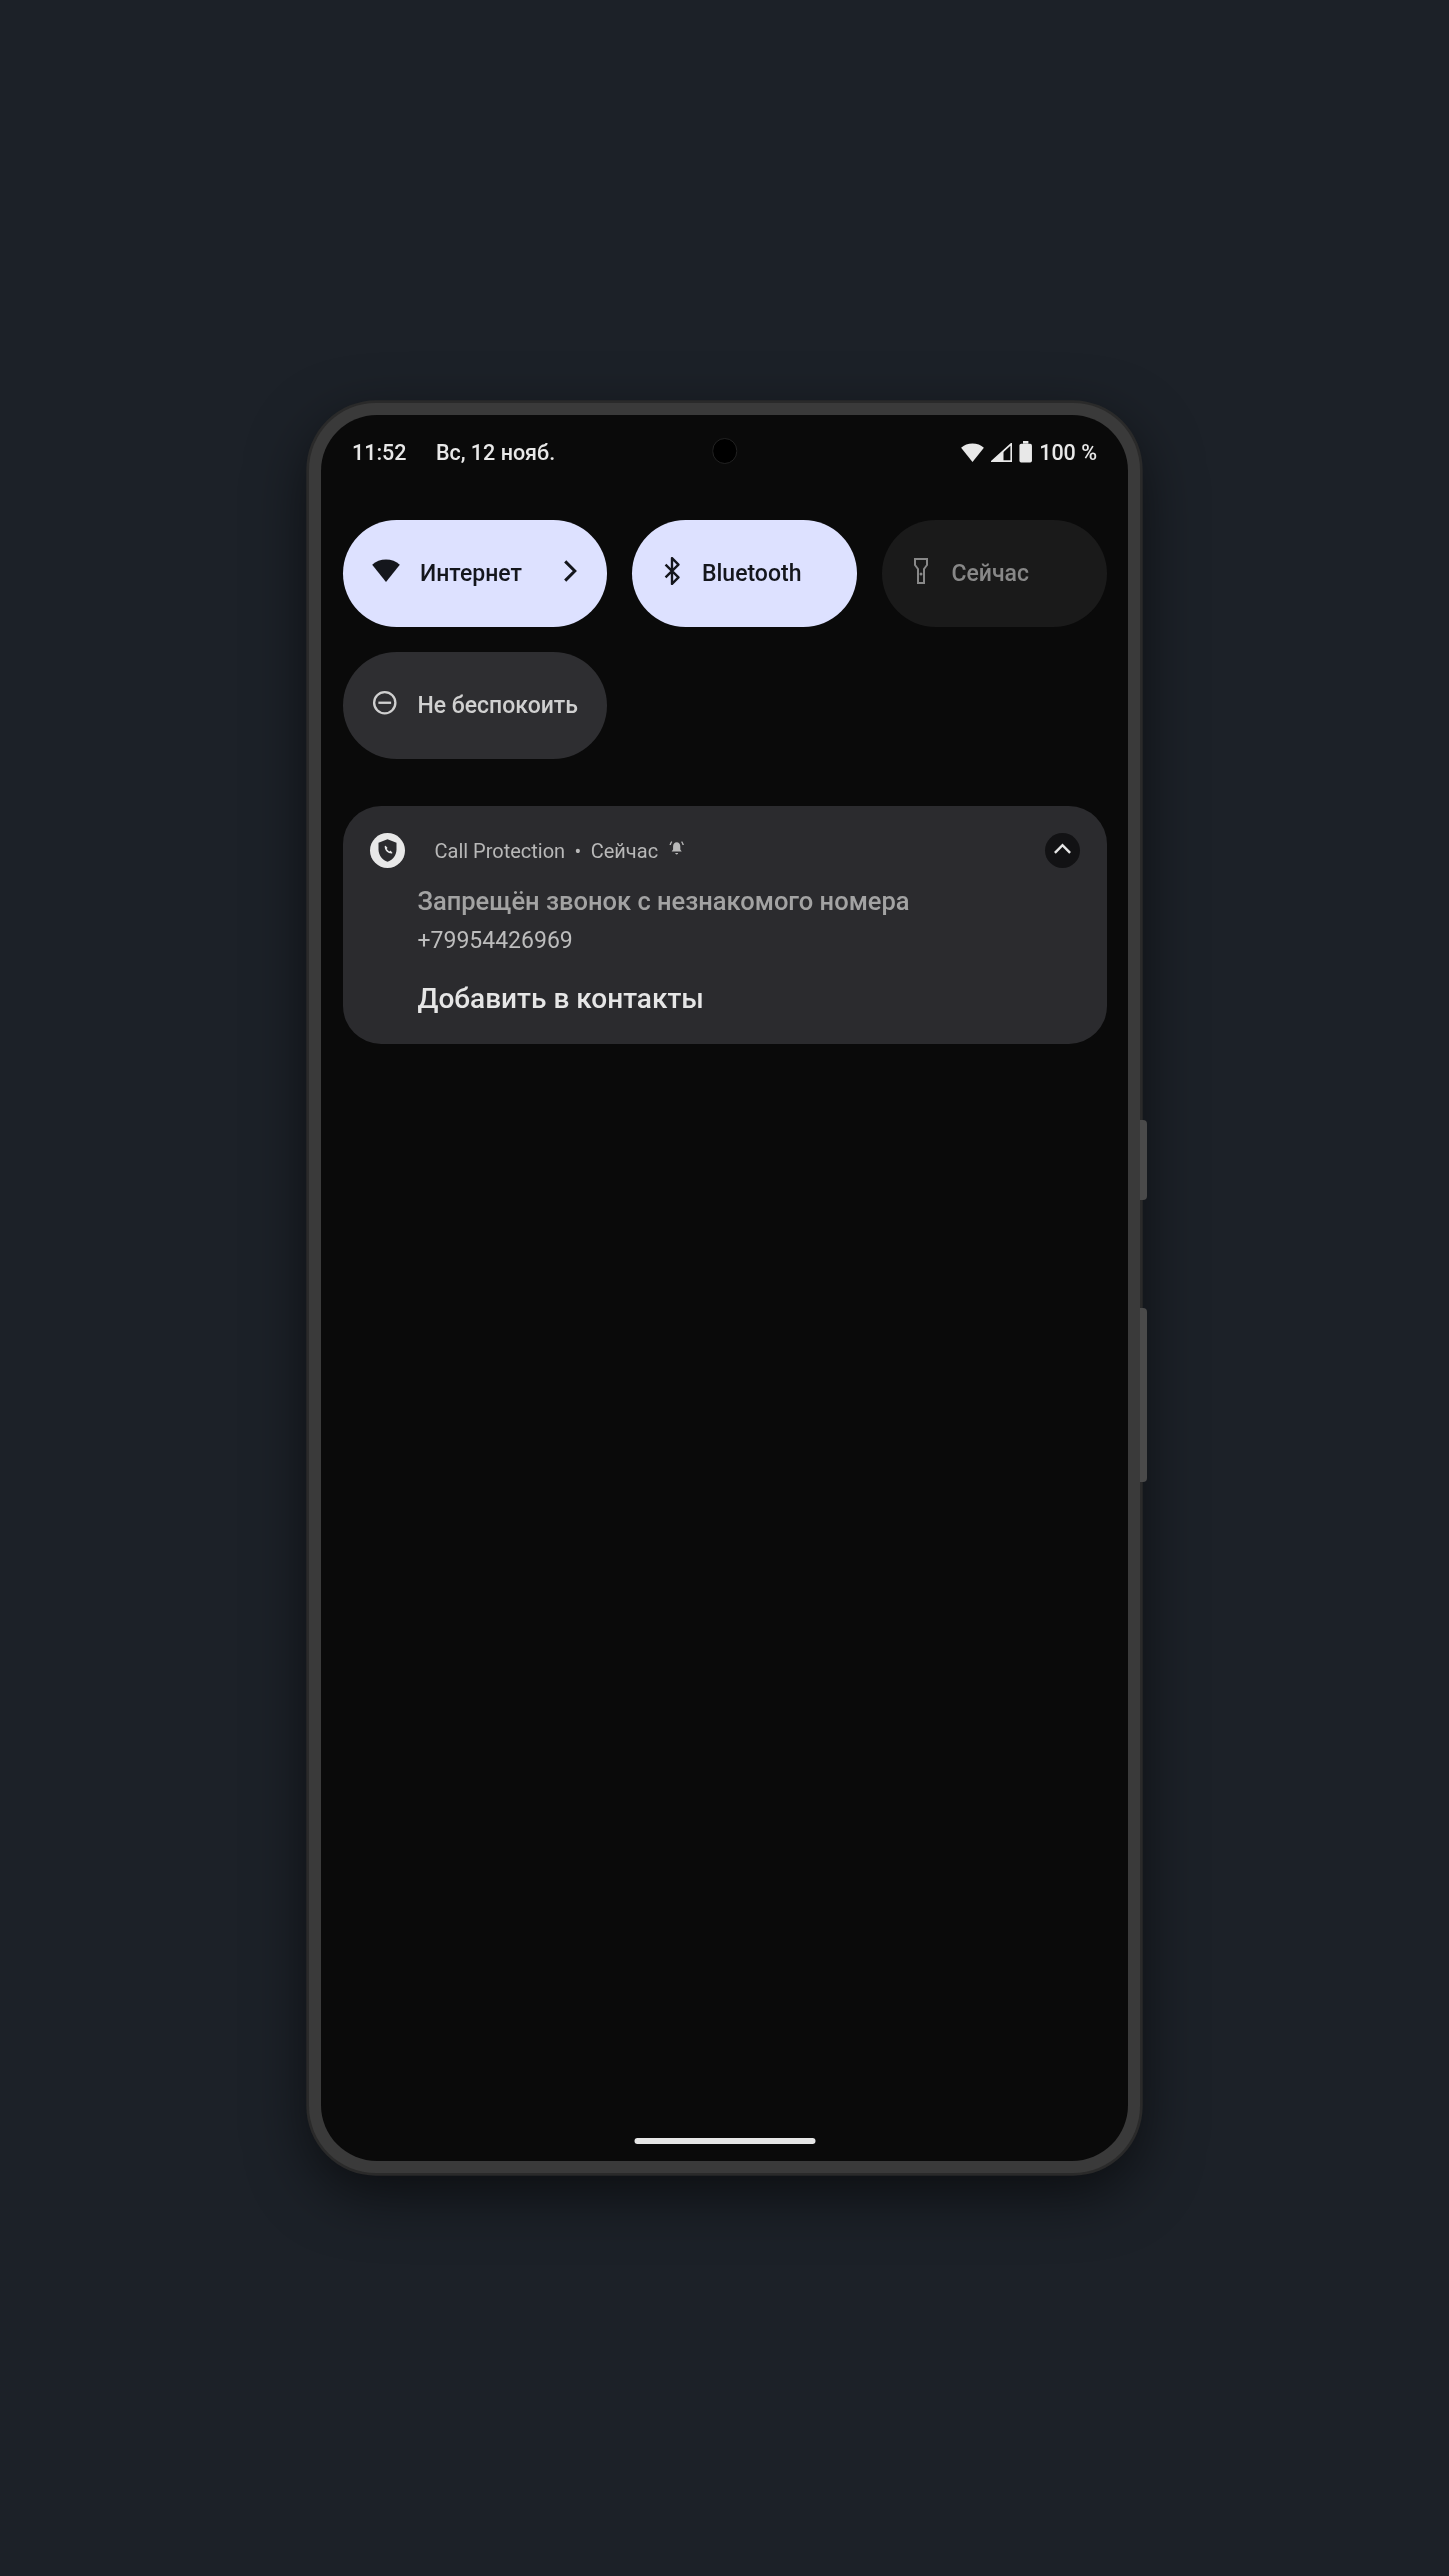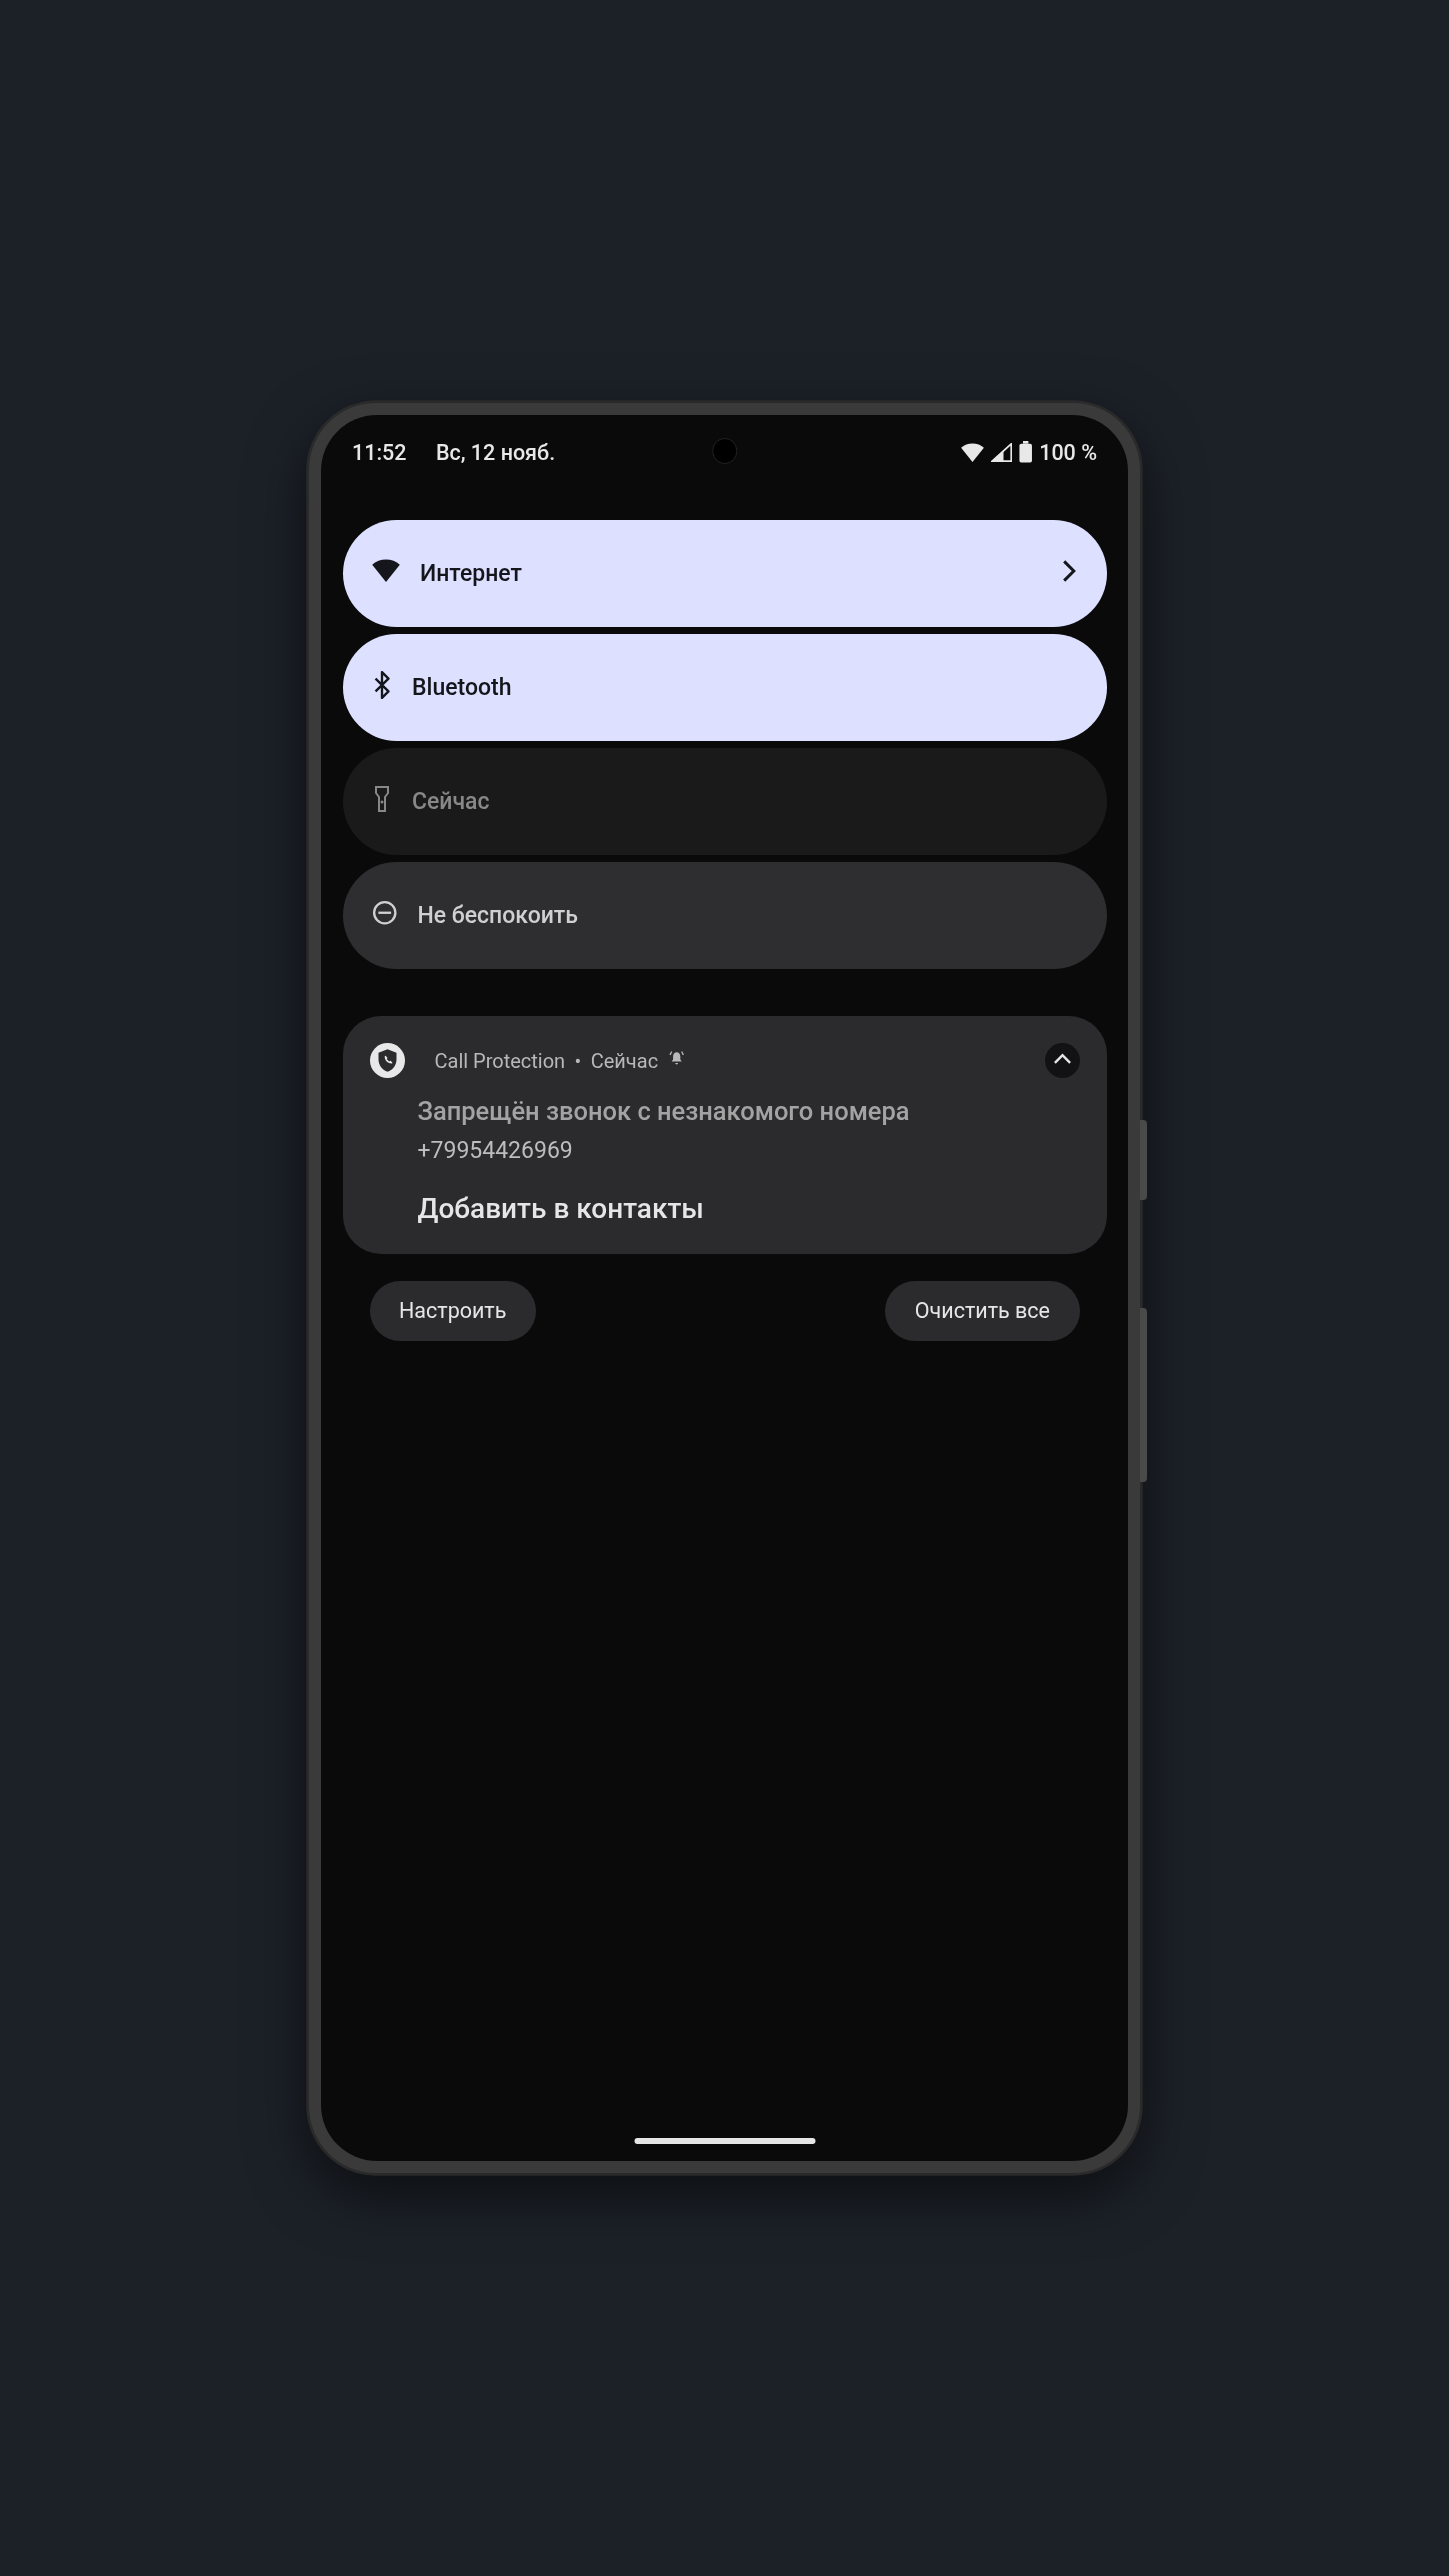--- a/index.html
+++ b/index.html
@@ -62,22 +62,22 @@
     font-size: 21.5px;
     font-weight: 500;
   }
   .status-left { display: flex; align-items: center; gap: 12px; }
   .status-right { display: flex; align-items: center; gap: 6.7px; }
   .status-right svg { display: block; }
 
   .qs-panel {
     padding: 31px 21.5px 47px;
     display: grid;
-    grid-template-columns: 1fr;
-    gap: 7px;
+    grid-template-columns: 1fr 1fr 1fr;
+    gap: 25px;
     text-align: right;
   }
   .qs-tile {
     height: 107px;
     border-radius: 54px;
     display: flex;
     align-items: center;
     padding: 0 29.5px;
     gap: 20px;
     font-size: 23px;
@@ -280,22 +280,18 @@
             </span>
           </div>
         </div>
         <div class="notif-body">
           <div class="notif-title">Запрещён звонок с незнакомого номера</div>
           <div class="notif-sub">+79954426969</div>
           <div class="notif-action">Добавить в контакты</div>
         </div>
       </div>
 
-      <div class="footer-btns">
-        <div class="pill-btn">Настроить</div>
-        <div class="pill-btn">Очистить все</div>
-      </div>
     </div>
 
     <div class="nav-handle"></div>
   </div>
 </div>
 
 
 </body></html>

